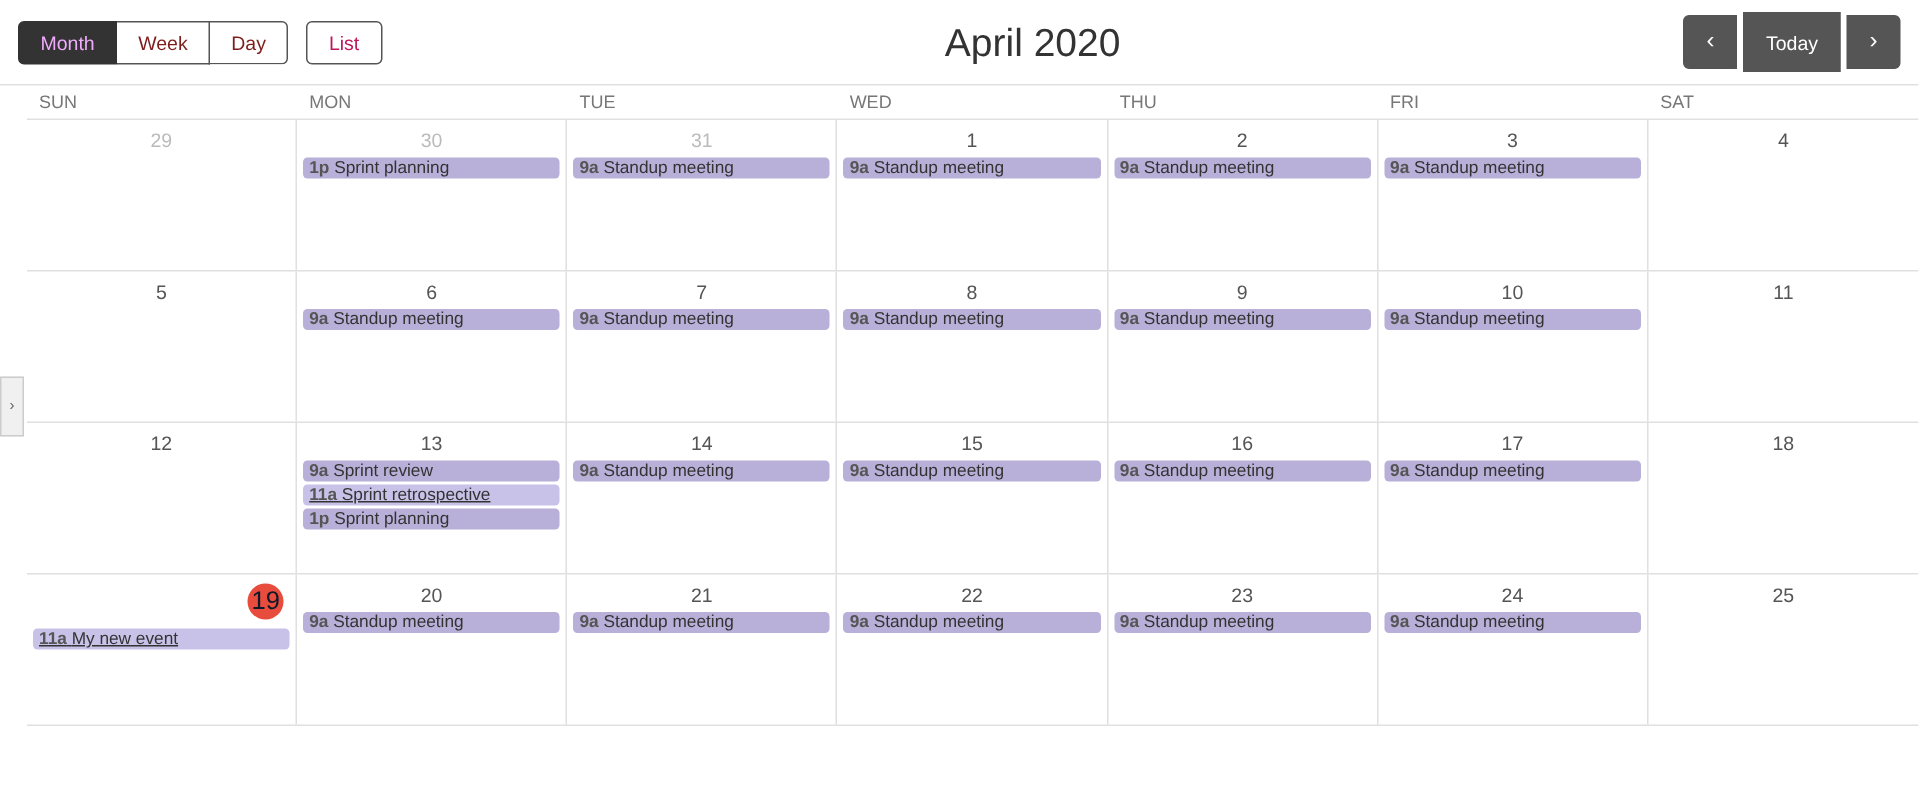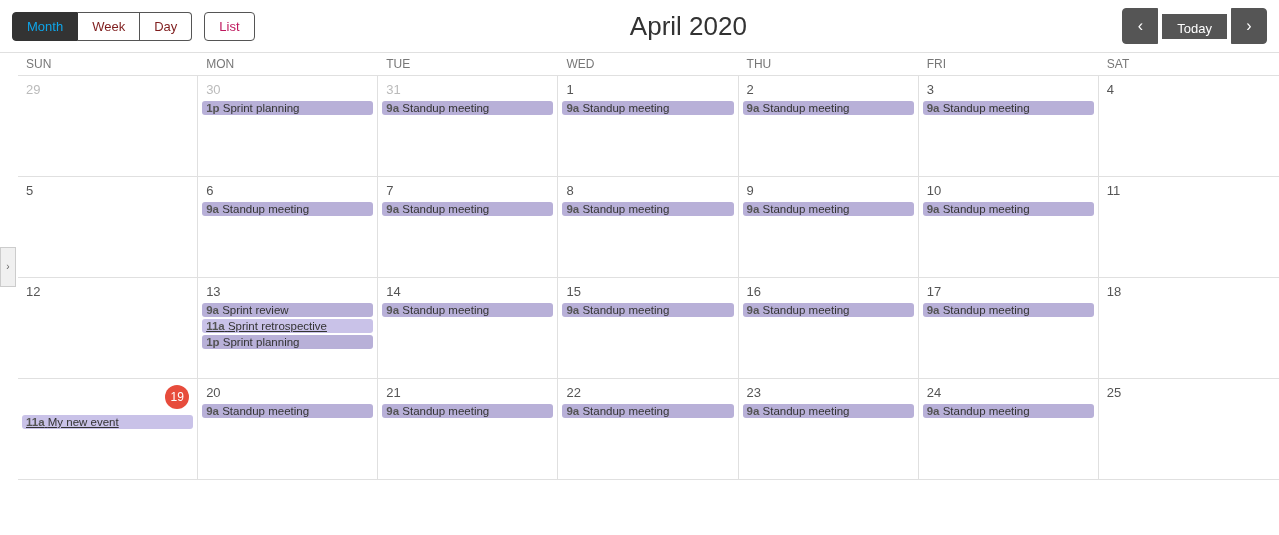--- a/index.html
+++ b/index.html
@@ -21,21 +21,21 @@
       border: 1px solid #555;
       background: #fff;
       cursor: pointer;
       font-size: 13px;
       color: #7f1d1d;
       transition: background 0.1s;
     }
     .btn:first-child { border-radius: 4px 0 0 4px; }
     .btn:last-child { border-radius: 0 4px 4px 0; }
     .btn + .btn { border-left: none; }
-    .btn.active { background: #333; color: #0ea5e9; border-color: #333; }
+    .btn.active { background: #333; color: #f0abfc; border-color: #333; }
 
     .btn-list {
       padding: 6px 14px;
       border: 1px solid #555;
       background: #fff;
       cursor: pointer;
       font-size: 13px;
       color: #be185d;
       border-radius: 4px;
       margin-left: 8px;
@@ -57,21 +57,21 @@
     .nav-btn:first-child { border-radius: 4px 0 0 4px; }
     .nav-btn:last-child { border-radius: 0 4px 4px 0; }
     .today-btn {
       padding: 6px 14px;
       border: 1px solid #555;
       background: #555;
       color: #fff;
       cursor: pointer;
       font-size: 13px;
       border-radius: 0;
-      height: 25px;
+      height: 40px;
     }
 
     .day-header {
       display: grid;
       grid-template-columns: repeat(7, 1fr);
       border-bottom: 1px solid #e0e0e0;
     }
     .day-name {
       text-align: left;
       padding: 4px 8px;
@@ -96,37 +96,37 @@
     .calendar-cell {
       border-right: 1px solid #e0e0e0;
       padding: 4px 4px 4px 4px;
       vertical-align: top;
       min-height: 100px;
       position: relative;
     }
     .calendar-cell:last-child { border-right: none; }
 
     .date-number {
-      text-align: left;
+      text-align: center;
       font-size: 13px;
       color: #555;
       padding: 2px 4px;
       margin-bottom: 2px;
     }
     .date-number.other-month { color: #bbb; }
     .date-number.today-circle {
       display: inline-flex;
       align-items: center;
       justify-content: center;
       width: 24px;
       height: 24px;
       background: #e74c3c;
-      color: #ffffff;
+      color: #0f172a;
       border-radius: 50%;
-      font-size: 12px;
+      font-size: 17px;
       float: right;
     }
 
     .event {
       border-radius: 3px;
       padding: 1px 4px;
       margin-bottom: 2px;
       font-size: 11.5px;
       white-space: nowrap;
       overflow: hidden;

